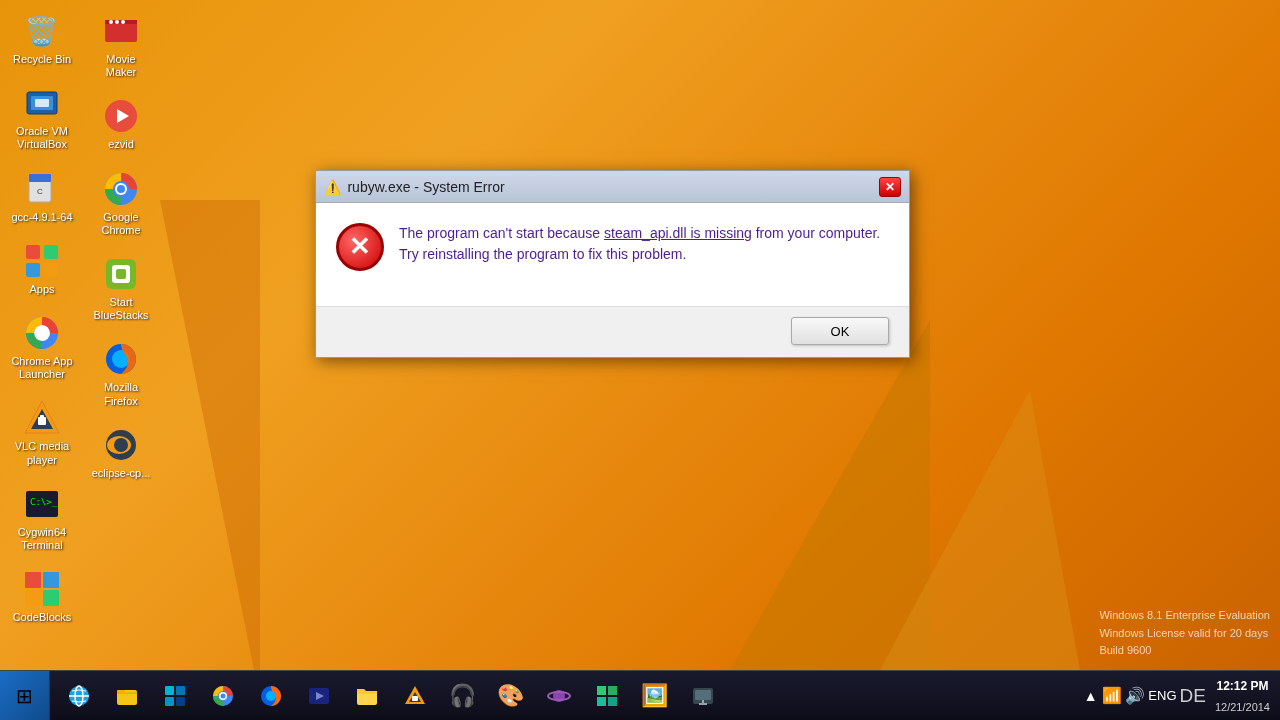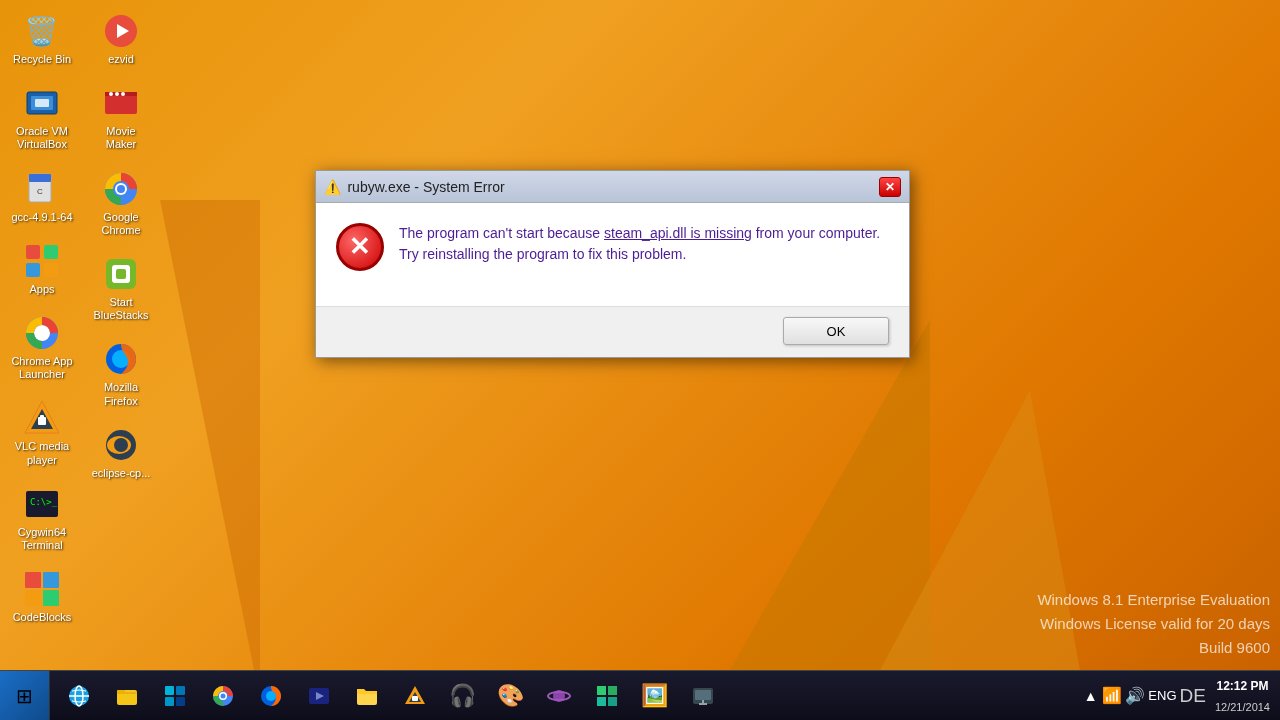--- a/index.html
+++ b/index.html
@@ -163,22 +163,21 @@
       font-size: 11px;
       margin-top: 8px;
     }
 
     
     .win-watermark {
       position: absolute;
       bottom: 60px;
       right: 10px;
       color: rgba(255,255,255,0.7);
-      font-size: 15px;
-      text-align: right;
+      font-size: 11px;
       line-height: 1.6;
     }
 
     
     .dialog-overlay {
       position: absolute;
       top: 0; left: 0; width: 100%; height: 100%;
       z-index: 200;
       pointer-events: none;
     }
@@ -286,21 +285,21 @@
 
     .dialog-footer {
       background: #f0f0f0;
       padding: 10px 20px 12px;
       display: flex;
       justify-content: flex-end;
       border-top: 1px solid #ddd;
     }
 
     .ok-button {
-      width: 106px;
+      width: 98px;
       height: 28px;
       background: linear-gradient(to bottom, #f8f8f8, #e0e0e0);
       border: 1px solid #aaa;
       border-radius: 3px;
       font-size: 13px;
       cursor: pointer;
       display: flex;
       align-items: center;
       justify-content: center;
       box-shadow: 1px 1px 3px rgba(0,0,0,0.2);
@@ -391,37 +390,37 @@
           <rect x="20" y="2" width="16" height="16" rx="1" fill="#3498db"></rect>
           <rect x="2" y="20" width="16" height="16" rx="1" fill="#f39c12"></rect>
           <rect x="20" y="20" width="16" height="16" rx="1" fill="#2ecc71"></rect>
         </svg>
       </div>
       <span class="icon-label">CodeBlocks</span>
     </div>
     <div class="desktop-icon">
       <div class="icon-img">
         <svg width="38" height="38" viewBox="0 0 38 38">
-          <circle cx="19" cy="19" r="16" fill="#e74c3c"></circle>
-          <polygon points="15,12 15,26 27,19" fill="white"></polygon>
-        </svg>
-      </div>
-      <span class="icon-label">ezvid</span>
-    </div>
-    <div class="desktop-icon">
-      <div class="icon-img">
-        <svg width="38" height="38" viewBox="0 0 38 38">
           <rect x="3" y="8" width="32" height="22" rx="2" fill="#d32f2f"></rect>
           <rect x="3" y="8" width="32" height="4" fill="#b71c1c"></rect>
           <circle cx="9" cy="10" r="2" fill="white"></circle>
           <circle cx="15" cy="10" r="2" fill="white"></circle>
           <circle cx="21" cy="10" r="2" fill="white"></circle>
         </svg>
       </div>
       <span class="icon-label">Movie Maker</span>
+    </div>
+    <div class="desktop-icon">
+      <div class="icon-img">
+        <svg width="38" height="38" viewBox="0 0 38 38">
+          <circle cx="19" cy="19" r="16" fill="#e74c3c"></circle>
+          <polygon points="15,12 15,26 27,19" fill="white"></polygon>
+        </svg>
+      </div>
+      <span class="icon-label">ezvid</span>
     </div>
     <div class="desktop-icon">
       <div class="icon-img">
         <svg width="38" height="38" viewBox="0 0 38 38">
           <circle cx="19" cy="19" r="16" fill="#4285f4"></circle>
           <path d="M19 3 A16 16 0 0 1 35 19 L27 19 A8 8 0 0 0 19 11 Z" fill="#ea4335"></path>
           <path d="M19 3 A16 16 0 0 0 3 19 L11 19 A8 8 0 0 1 19 11 Z" fill="#fbbc04"></path>
           <path d="M3 19 A16 16 0 0 0 19 35 L19 27 A8 8 0 0 1 11 19 Z" fill="#34a853"></path>
           <circle cx="19" cy="19" r="6" fill="white"></circle>
           <circle cx="19" cy="19" r="4" fill="#4285f4"></circle>

